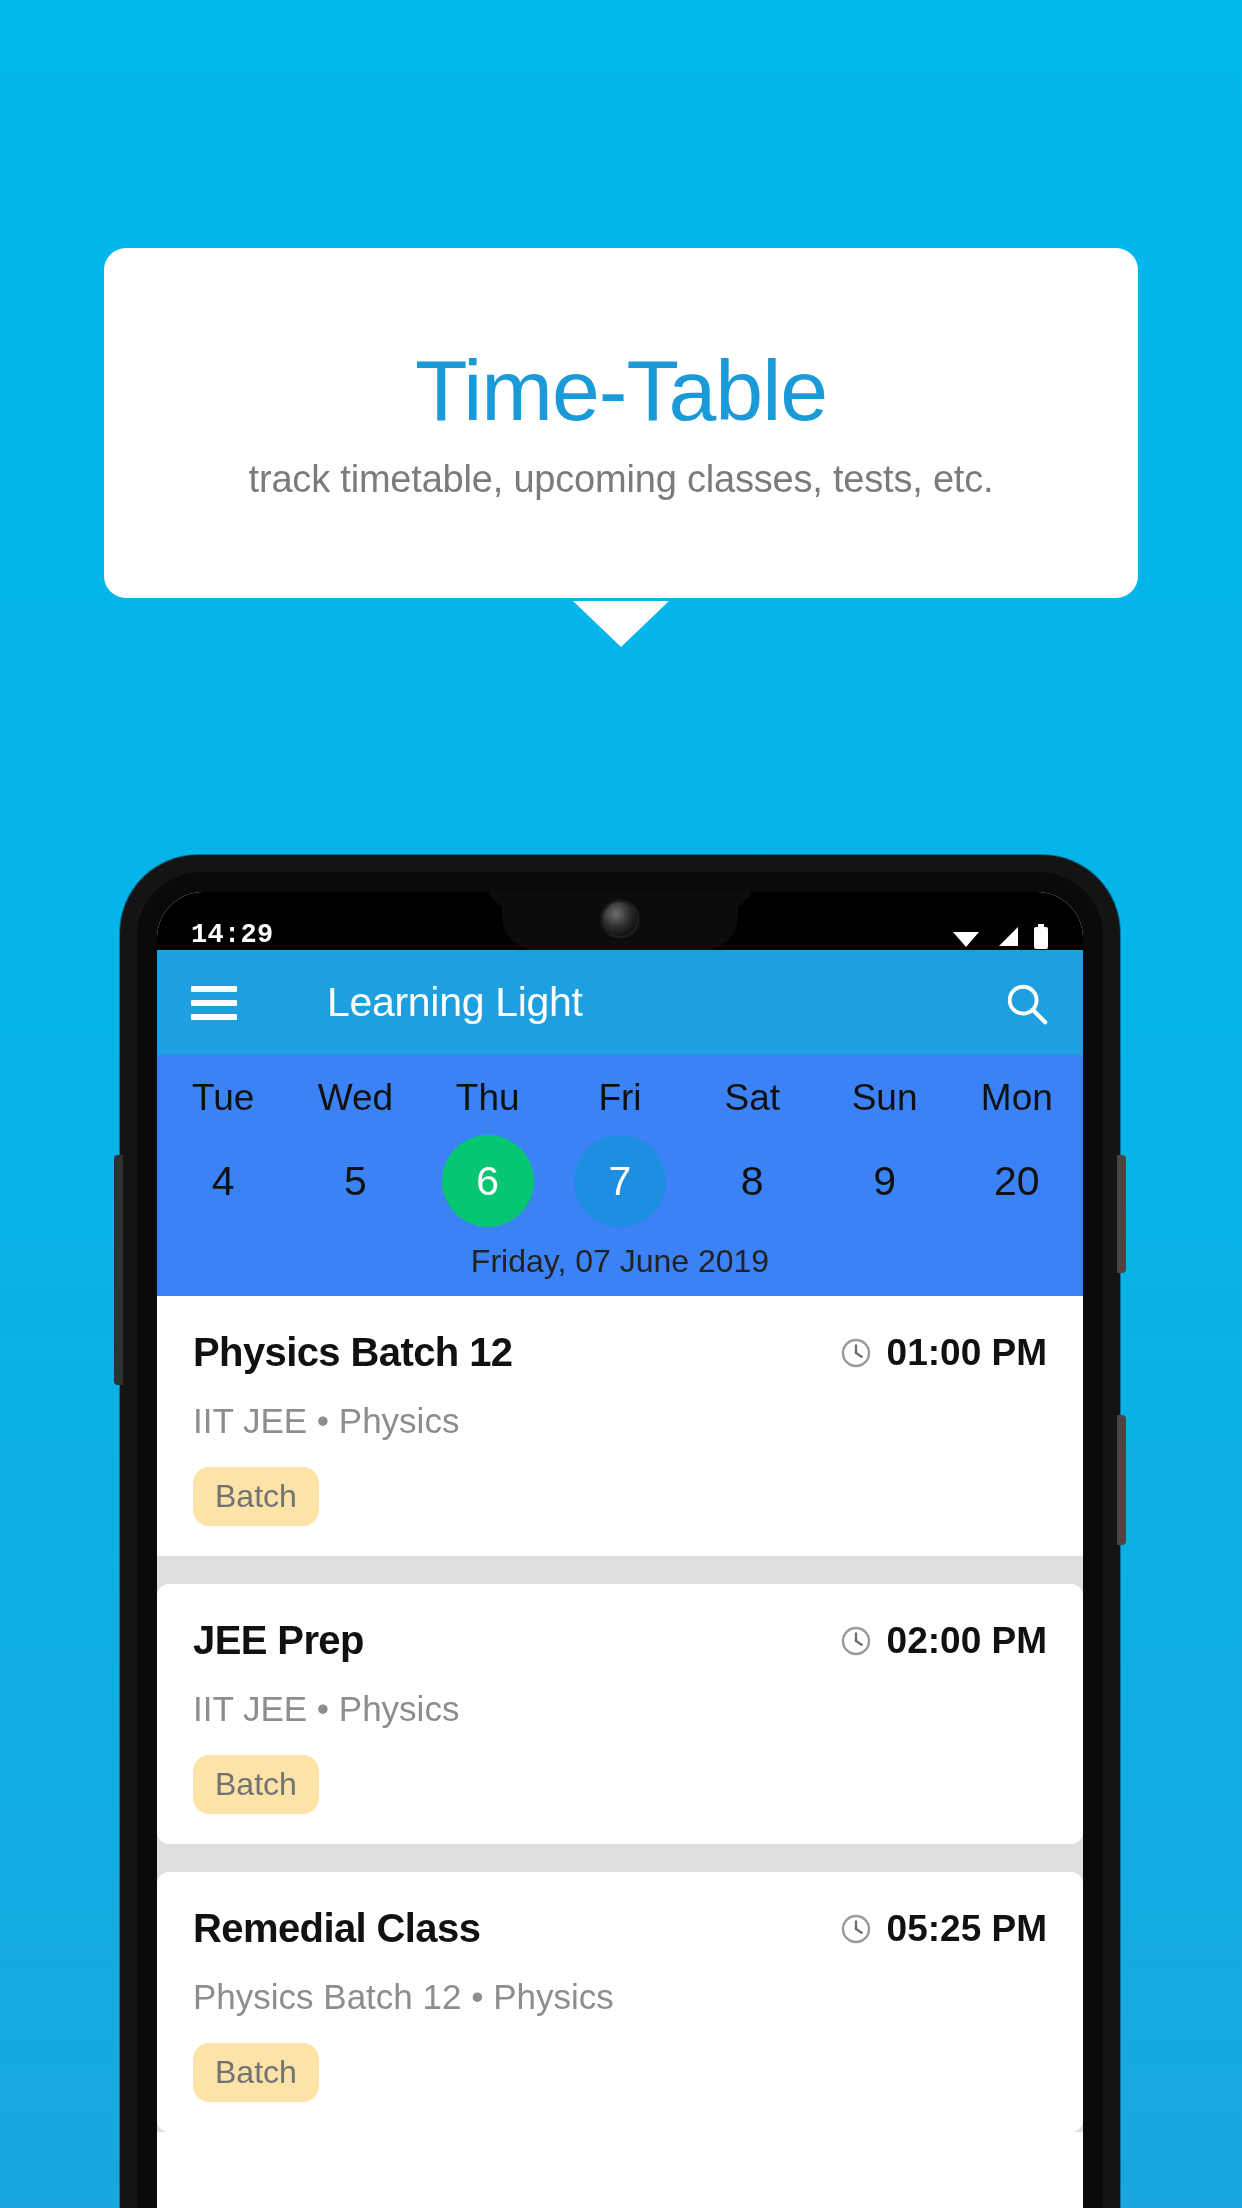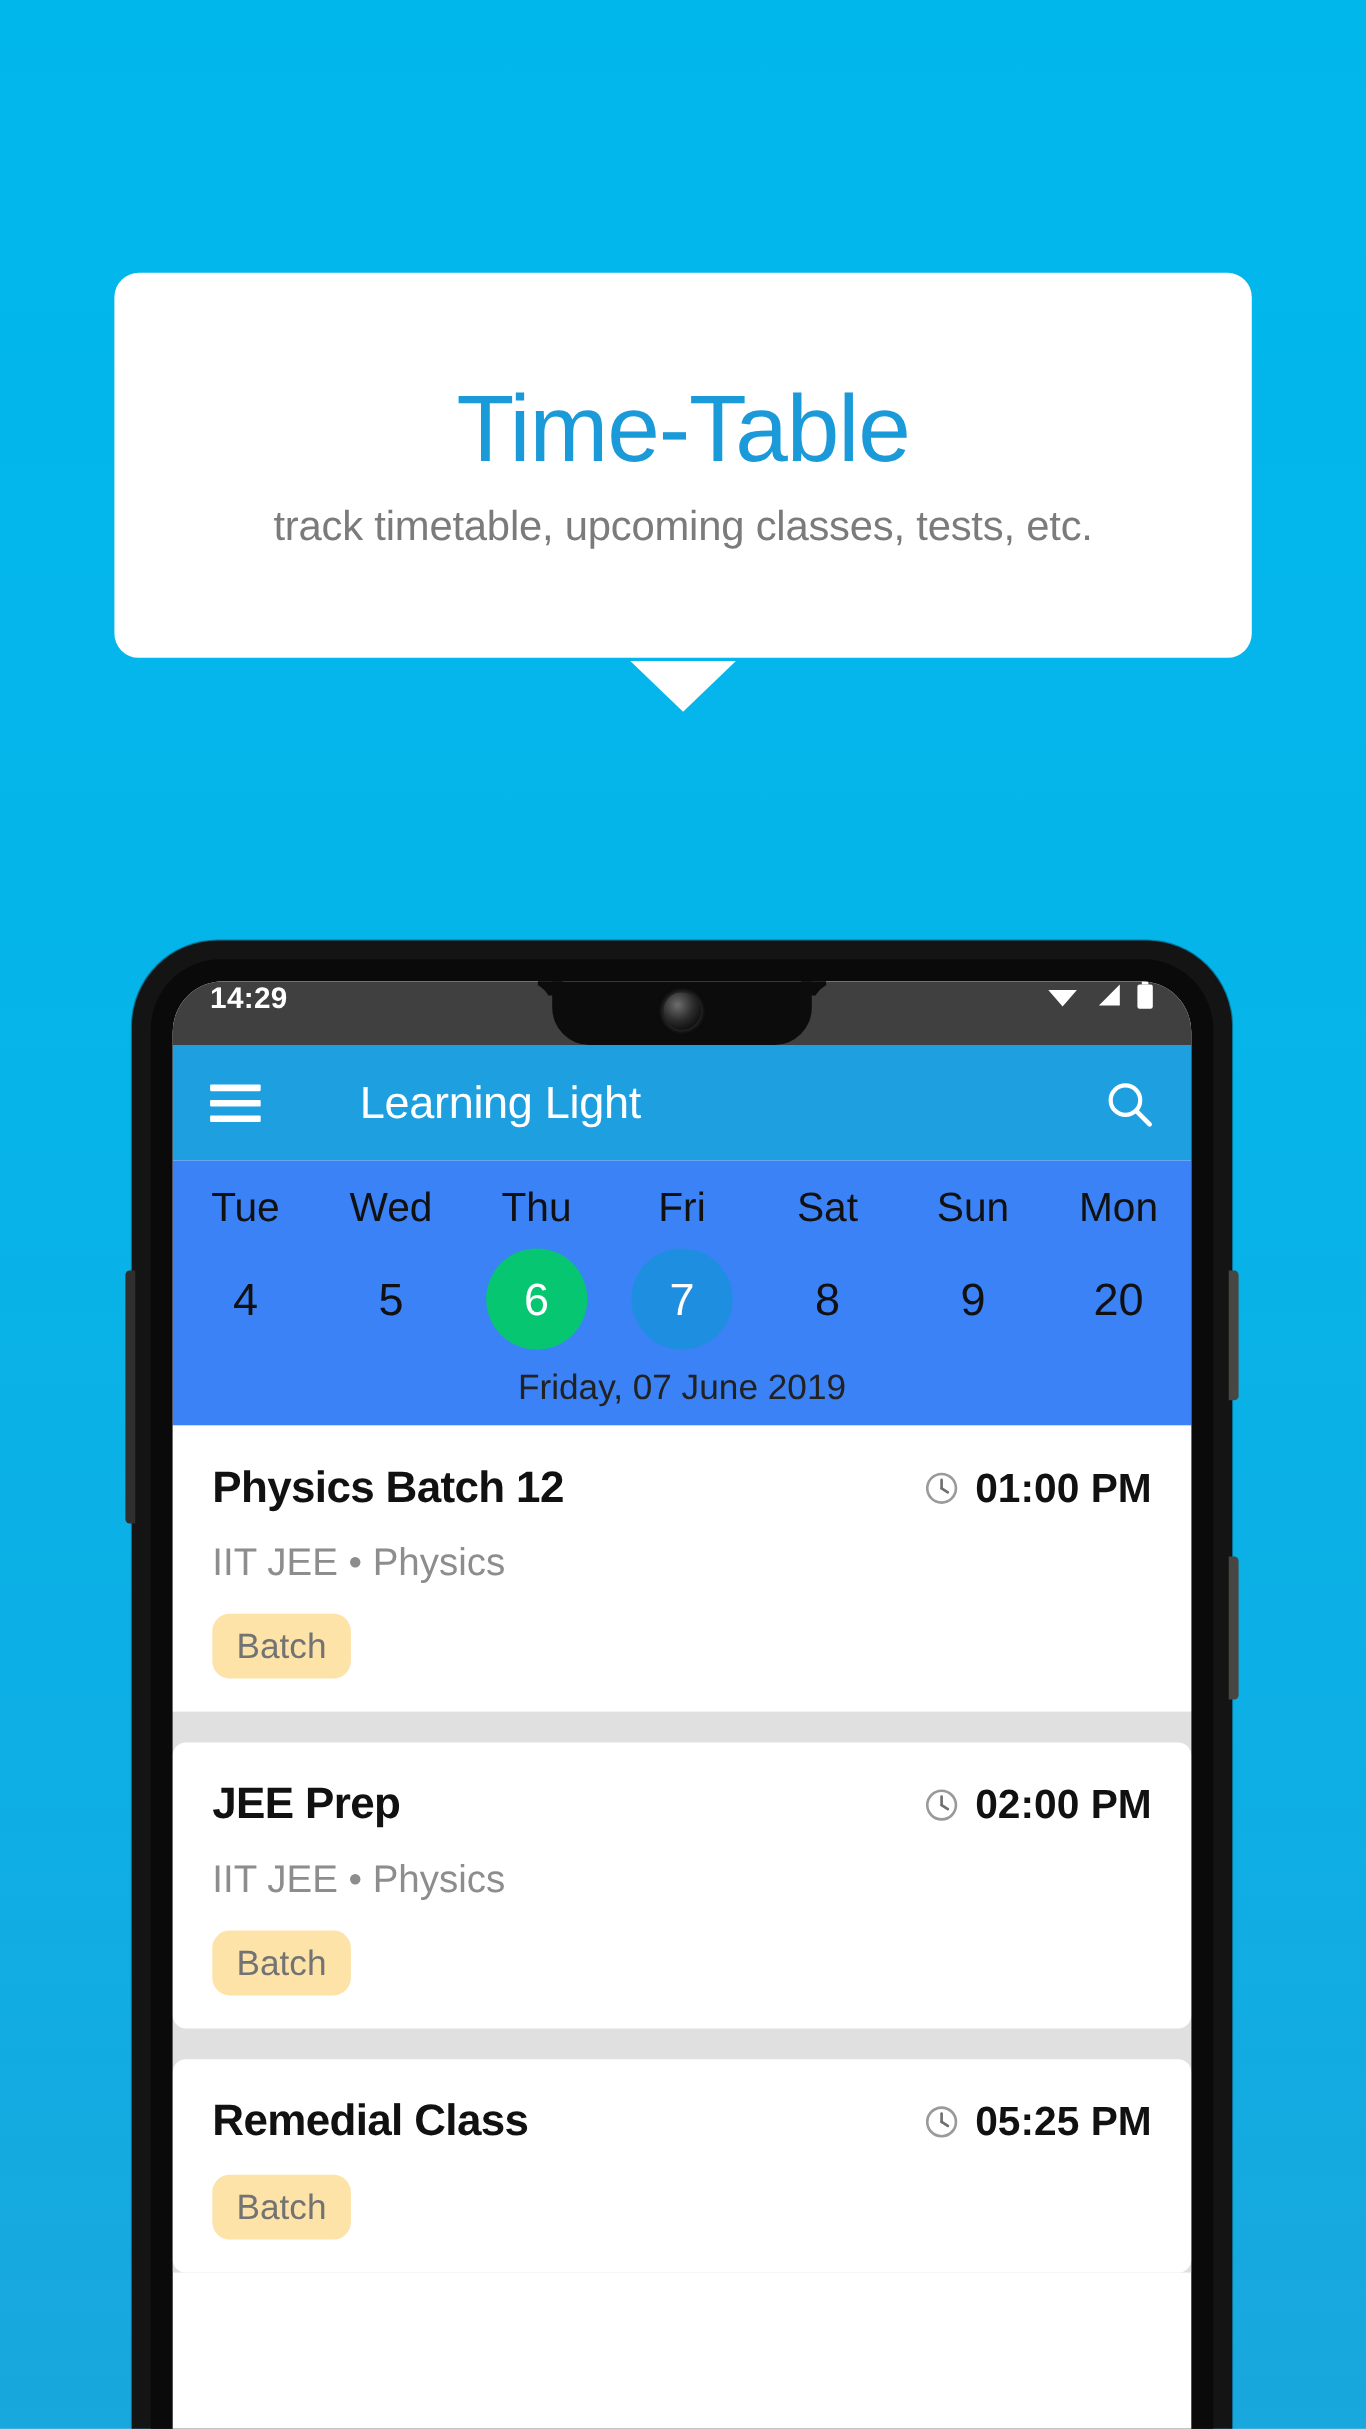--- a/index.html
+++ b/index.html
@@ -70,23 +70,23 @@
   #camera{
     position:absolute; left:50%; transform:translateX(-50%); top:10px;
     width:34px;height:34px;border-radius:50%;
     background:radial-gradient(circle at 38% 34%, #6d6d6d 0%, #2e2e2e 45%, #111 75%, #000 100%);
     box-shadow:0 0 3px 2px rgba(60,60,60,.55);
     z-index:7;
   }
 
   
   #statusbar{
-    height:58px; background:#404040; position:relative;
-    display:flex; align-items:flex-start; justify-content:space-between;
-    padding:0 34px; color:#fff;
+    height:58px; background:#000000; position:relative;
+    display:flex; align-items:flex-end; justify-content:space-between;
+    padding:0 34px; color:#fff;font-family:Liberation Mono, monospace;
   }
   #status-time{ font-size:27px; font-weight:700; letter-spacing:.3px; }
   #status-icons{ display:flex; align-items:center; gap:13px; }
   .sicon{ display:block; }
 
   
   #appbar{
     height:105px; background:#1e9fe0;
     display:flex; align-items:center; padding:0 34px;gap:46px;
   }
@@ -248,20 +248,21 @@
             <div class="card-title">Remedial Class</div>
             <div class="card-time">
               <svg width="34" height="34" viewBox="0 0 24 24">
                 <circle cx="12" cy="12" r="9.2" fill="none" stroke="#9a9a9a" stroke-width="1.7"></circle>
                 <line x1="12" y1="6.6" x2="12" y2="12" stroke="#6f6f6f" stroke-width="1.7" stroke-linecap="round"></line>
                 <line x1="12" y1="12" x2="16" y2="14.6" stroke="#6f6f6f" stroke-width="1.7" stroke-linecap="round"></line>
               </svg>
               <span>05:25 PM</span>
             </div>
           </div>
+          <div class="card-sub">Physics Batch 12 • Physics</div>
           <div><span class="tag">Batch</span></div>
         </div>
 
       </div>
 
     </div>
   </div>
 </div>
 
 </body></html>

